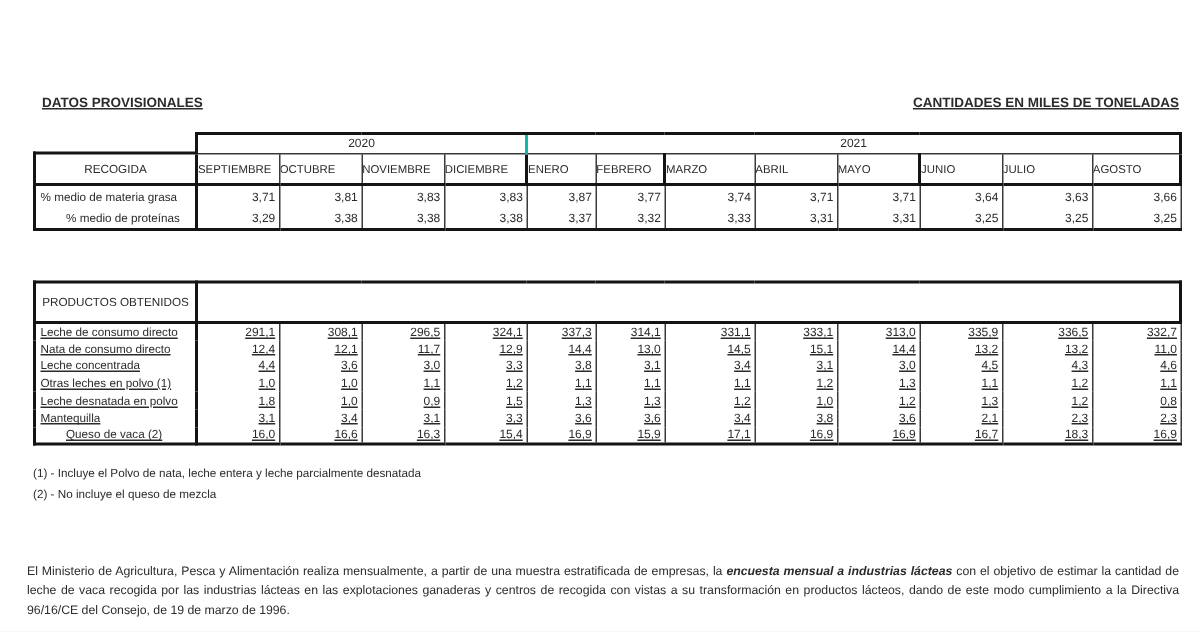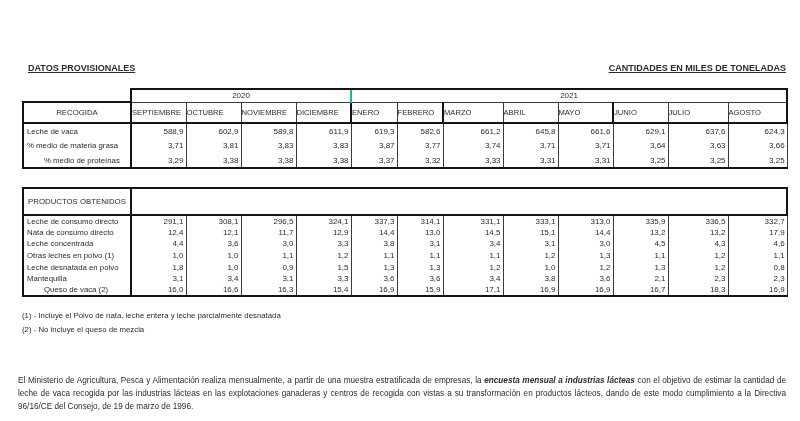--- a/index.html
+++ b/index.html
@@ -24,21 +24,21 @@
   .yl{border-left:2px solid #141414;}
   .yr{border-left:2px solid #14b8a6;border-right:2px solid #141414;margin-top:20px;}
   .t1 thead tr.yrow{height:13px;}
   .t1 thead tr.mrow{height:21px;padding-left:40px;}
   .lblhead{border:2px solid #141414;font-size:7.8px;text-align:center;}
   .mon{border:1px solid #3a3a3a;border-bottom:2px solid #141414;font-size:7.6px;text-align:left;}
   .phead{border:2px solid #141414;font-size:7.8px;text-align:center;}
   .pblank{border:2px solid #141414;border-left:none;}
   .t2 thead tr{height:27px;}
   .t1 tbody tr{height:15px;}
-  .t2 tbody tr{height:11.6px;}
+  .t2 tbody tr{height:11.6px;text-decoration:underline;}
   .t tbody th.lbl{
     border-left:2px solid #141414;border-right:2px solid #141414;
     text-align:left;font-size:7.8px;padding-left:3px;
   }
   .t tbody td.num{
     border-left:1px solid #3a3a3a;border-right:1px solid #3a3a3a;
     text-align:right;font-size:8px;padding-right:2px;
   }
   .t .c3,.t .c5,.t .c8{border-right-width:2px;border-right-color:#141414;border-right-style:solid;}
   .t .c11{border-right:2px solid #141414;}
@@ -97,35 +97,20 @@
         <th class="mon c6">MARZO</th>
         <th class="mon c7">ABRIL</th>
         <th class="mon c8">MAYO</th>
         <th class="mon c9">JUNIO</th>
         <th class="mon c10">JULIO</th>
         <th class="mon c11">AGOSTO</th>
       </tr>
     </thead>
     <tbody>
         <tr>
-          <th class="lbl">Leche de vaca</th>
-          <td class="num c0">588,9</td>
-          <td class="num c1">602,9</td>
-          <td class="num c2">589,8</td>
-          <td class="num c3">611,9</td>
-          <td class="num c4">619,3</td>
-          <td class="num c5">582,6</td>
-          <td class="num c6">661,2</td>
-          <td class="num c7">645,8</td>
-          <td class="num c8">661,6</td>
-          <td class="num c9">629,1</td>
-          <td class="num c10">637,6</td>
-          <td class="num c11">624,3</td>
-        </tr>
-        <tr>
           <th class="lbl">% medio de materia grasa</th>
           <td class="num c0">3,71</td>
           <td class="num c1">3,81</td>
           <td class="num c2">3,83</td>
           <td class="num c3">3,83</td>
           <td class="num c4">3,87</td>
           <td class="num c5">3,77</td>
           <td class="num c6">3,74</td>
           <td class="num c7">3,71</td>
           <td class="num c8">3,71</td>
@@ -195,21 +180,21 @@
           <td class="num c1">12,1</td>
           <td class="num c2">11,7</td>
           <td class="num c3">12,9</td>
           <td class="num c4">14,4</td>
           <td class="num c5">13,0</td>
           <td class="num c6">14,5</td>
           <td class="num c7">15,1</td>
           <td class="num c8">14,4</td>
           <td class="num c9">13,2</td>
           <td class="num c10">13,2</td>
-          <td class="num c11">17,9</td>
+          <td class="num c11">11,0</td>
         </tr>
         <tr>
           <th class="lbl">Leche concentrada</th>
           <td class="num c0">4,4</td>
           <td class="num c1">3,6</td>
           <td class="num c2">3,0</td>
           <td class="num c3">3,3</td>
           <td class="num c4">3,8</td>
           <td class="num c5">3,1</td>
           <td class="num c6">3,4</td>

